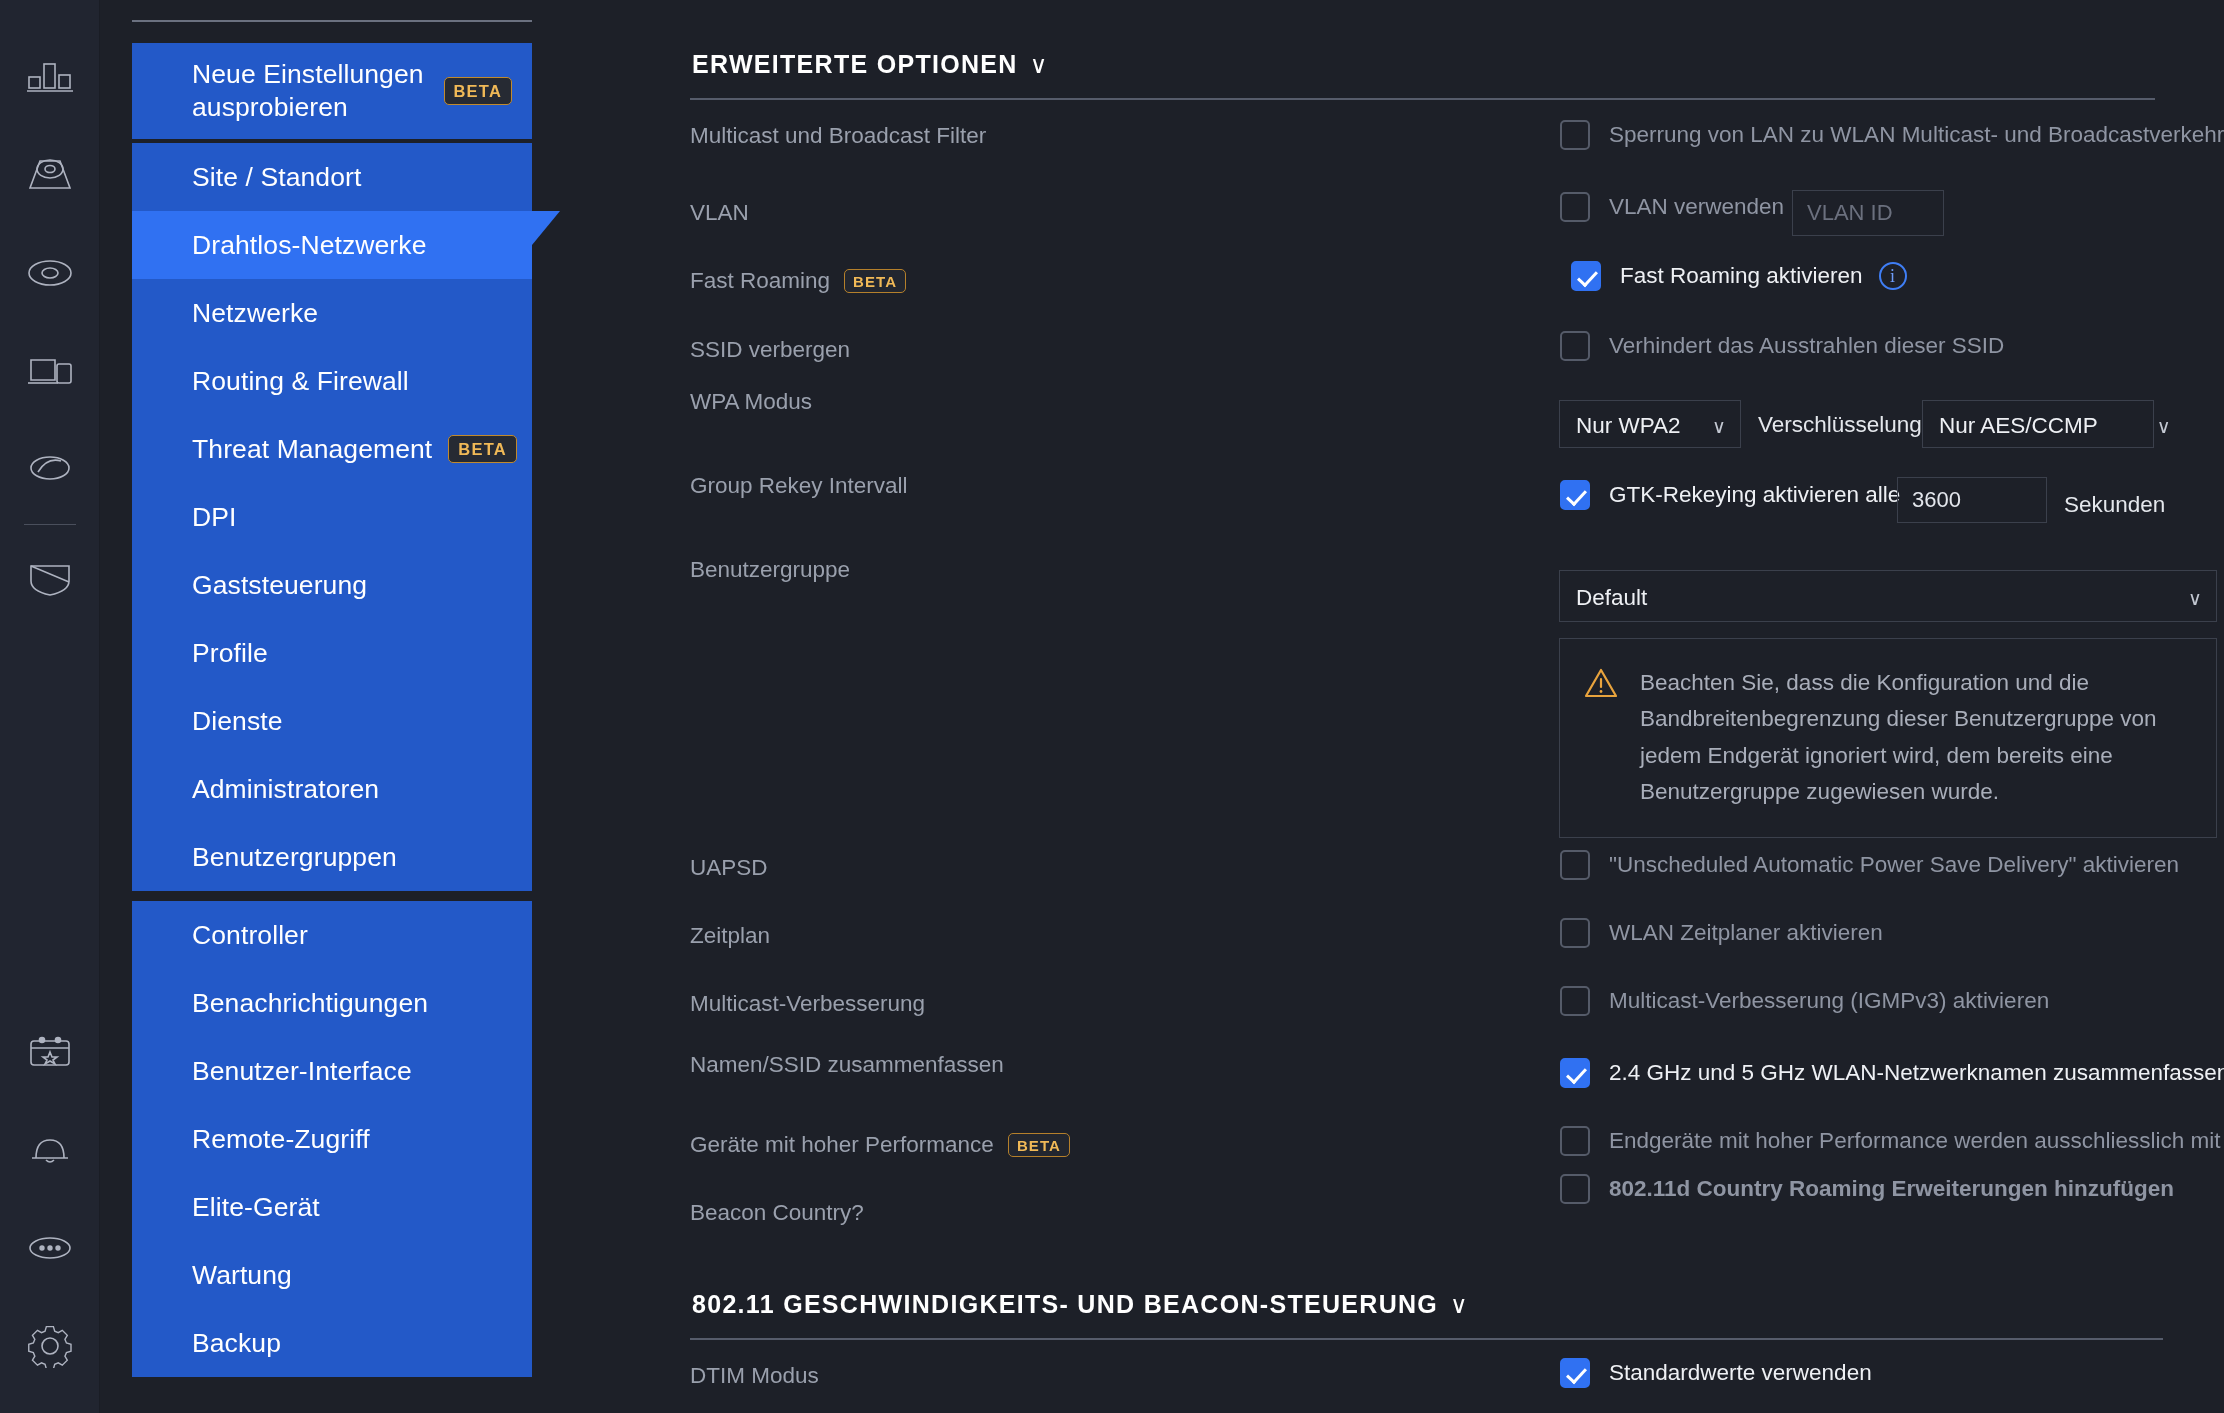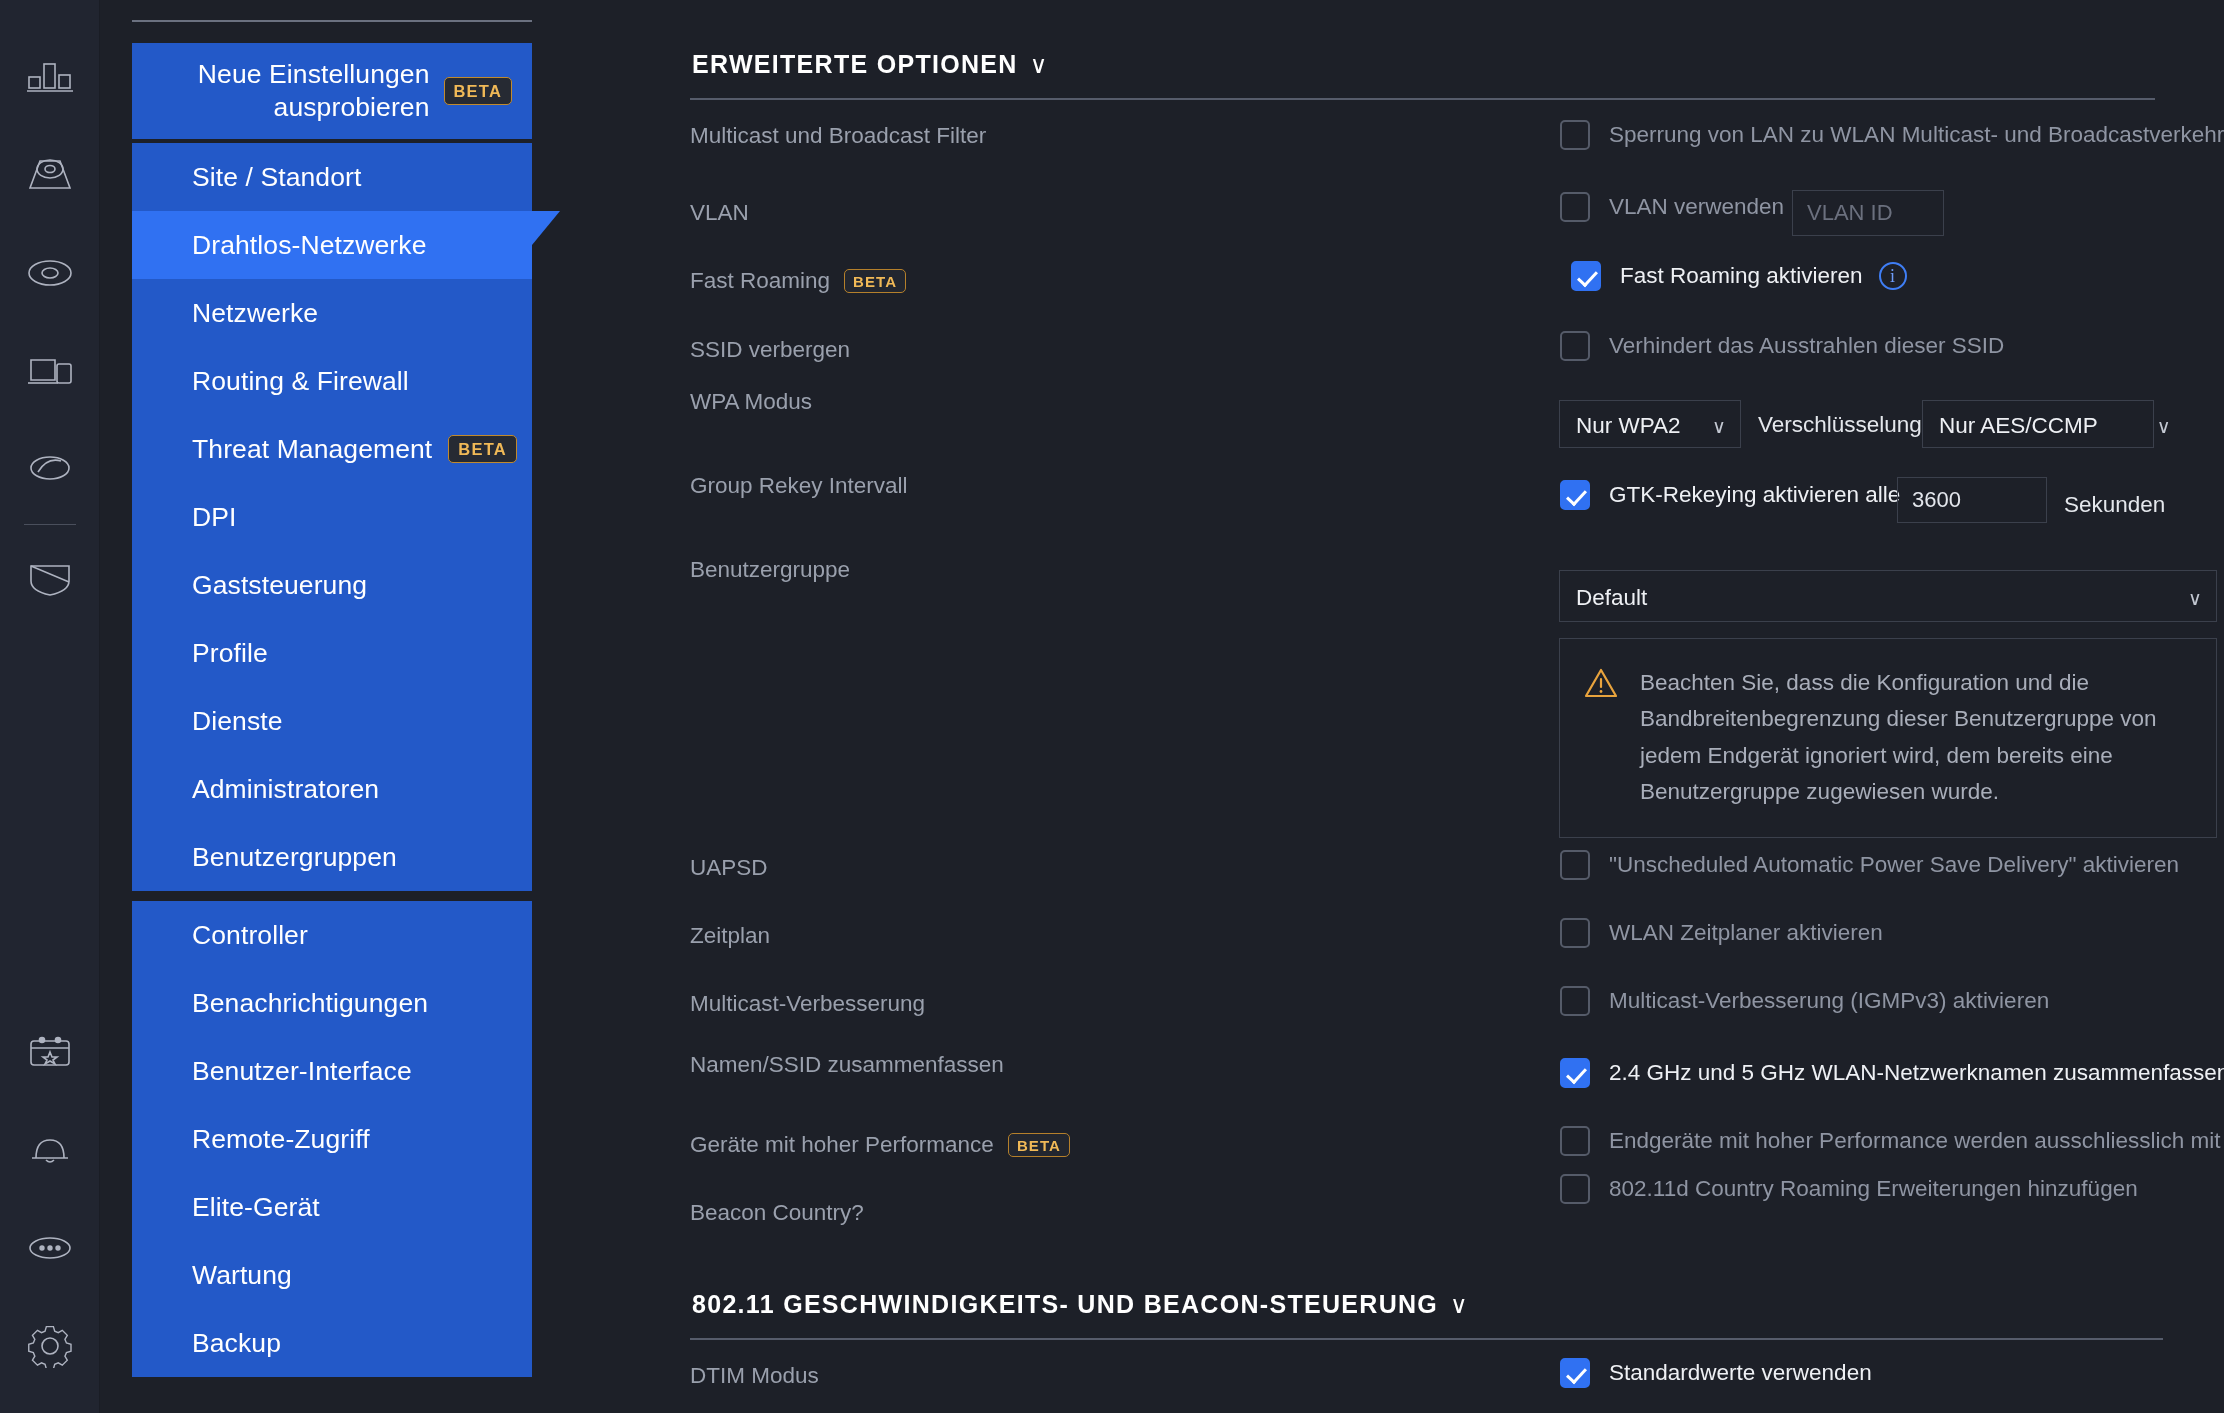--- a/index.html
+++ b/index.html
@@ -29,21 +29,20 @@
   .rail-sep {
     width: 52px; height: 1px; background: #4a4f5c;
     margin: 6px auto 6px auto;
   }
 
   
   .side-wrap {
     position: relative;
     width: 460px; flex: 0 0 460px; height: 1330px;
     background: #1d2028;
-    text-align: right;
   }
   .side-topline {
     position: absolute; top: 20px; left: 32px; width: 400px; height: 2px;
     background: #6b7180;
   }
   .side-panel {
     position: absolute; left: 32px; top: 43px; width: 400px;
   }
   .nav-group { background: #2359c8; overflow: visible; }
   .nav-group.g1 { margin-bottom: 4px; }
@@ -496,21 +495,21 @@
         <span class="beta">BETA</span>
       </div>
       <div class="ctl" style="left:1000px; top:1126px;">
         <span class="cb"></span>
         <span class="cb-text dim">Endgeräte mit hoher Performance werden ausschliesslich mit 5 GHz verbunden</span>
       </div>
     </div>
 
     <div class="row">
       <div class="row-label" style="left:130px; top:1200px;">Beacon Country?</div>
-      <div class="ctl" style="left:1000px; top:1174px;">
+      <div class="ctl" style="left:1000px; top:1174px;font-weight:bold;">
         <span class="cb"></span>
         <span class="cb-text dim">802.11d Country Roaming Erweiterungen hinzufügen</span>
       </div>
     </div>
 
     <div class="section-head" style="top:1290px;">
       <span>802.11 GESCHWINDIGKEITS- UND BEACON-STEUERUNG</span><span class="chev">∨</span>
     </div>
     <div class="rule" style="top:1338px; width:1473px;"></div>
 

